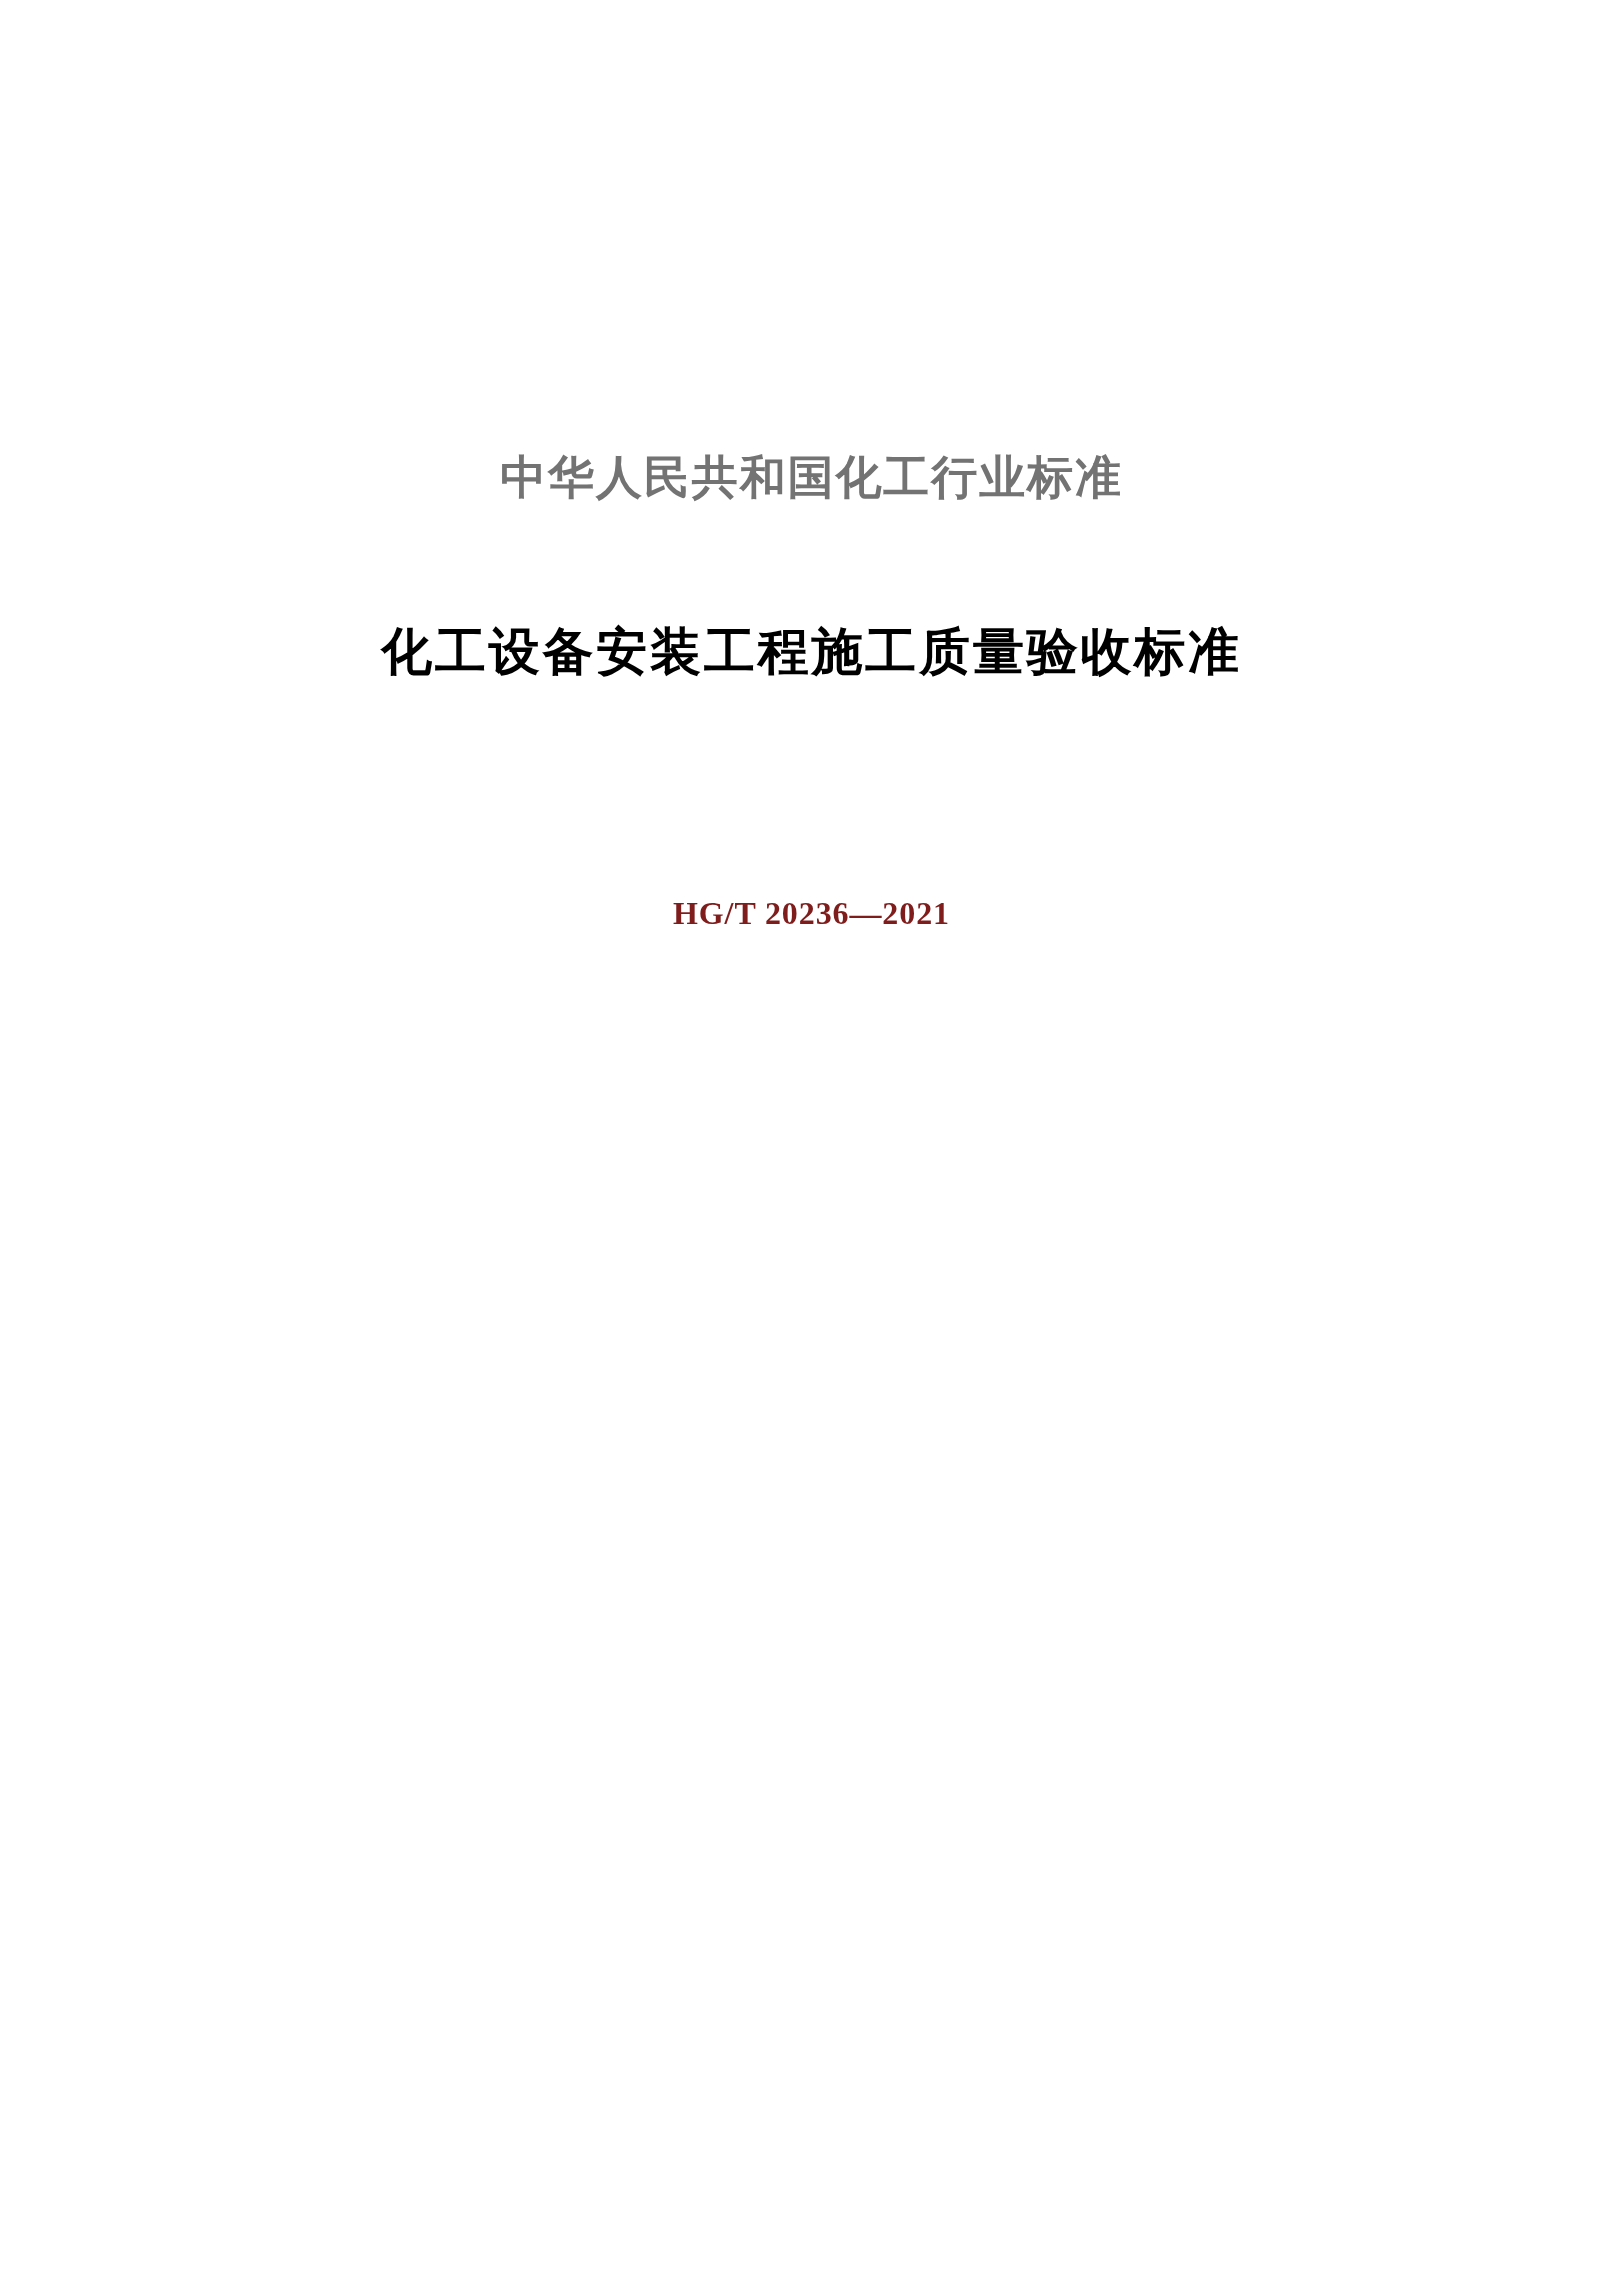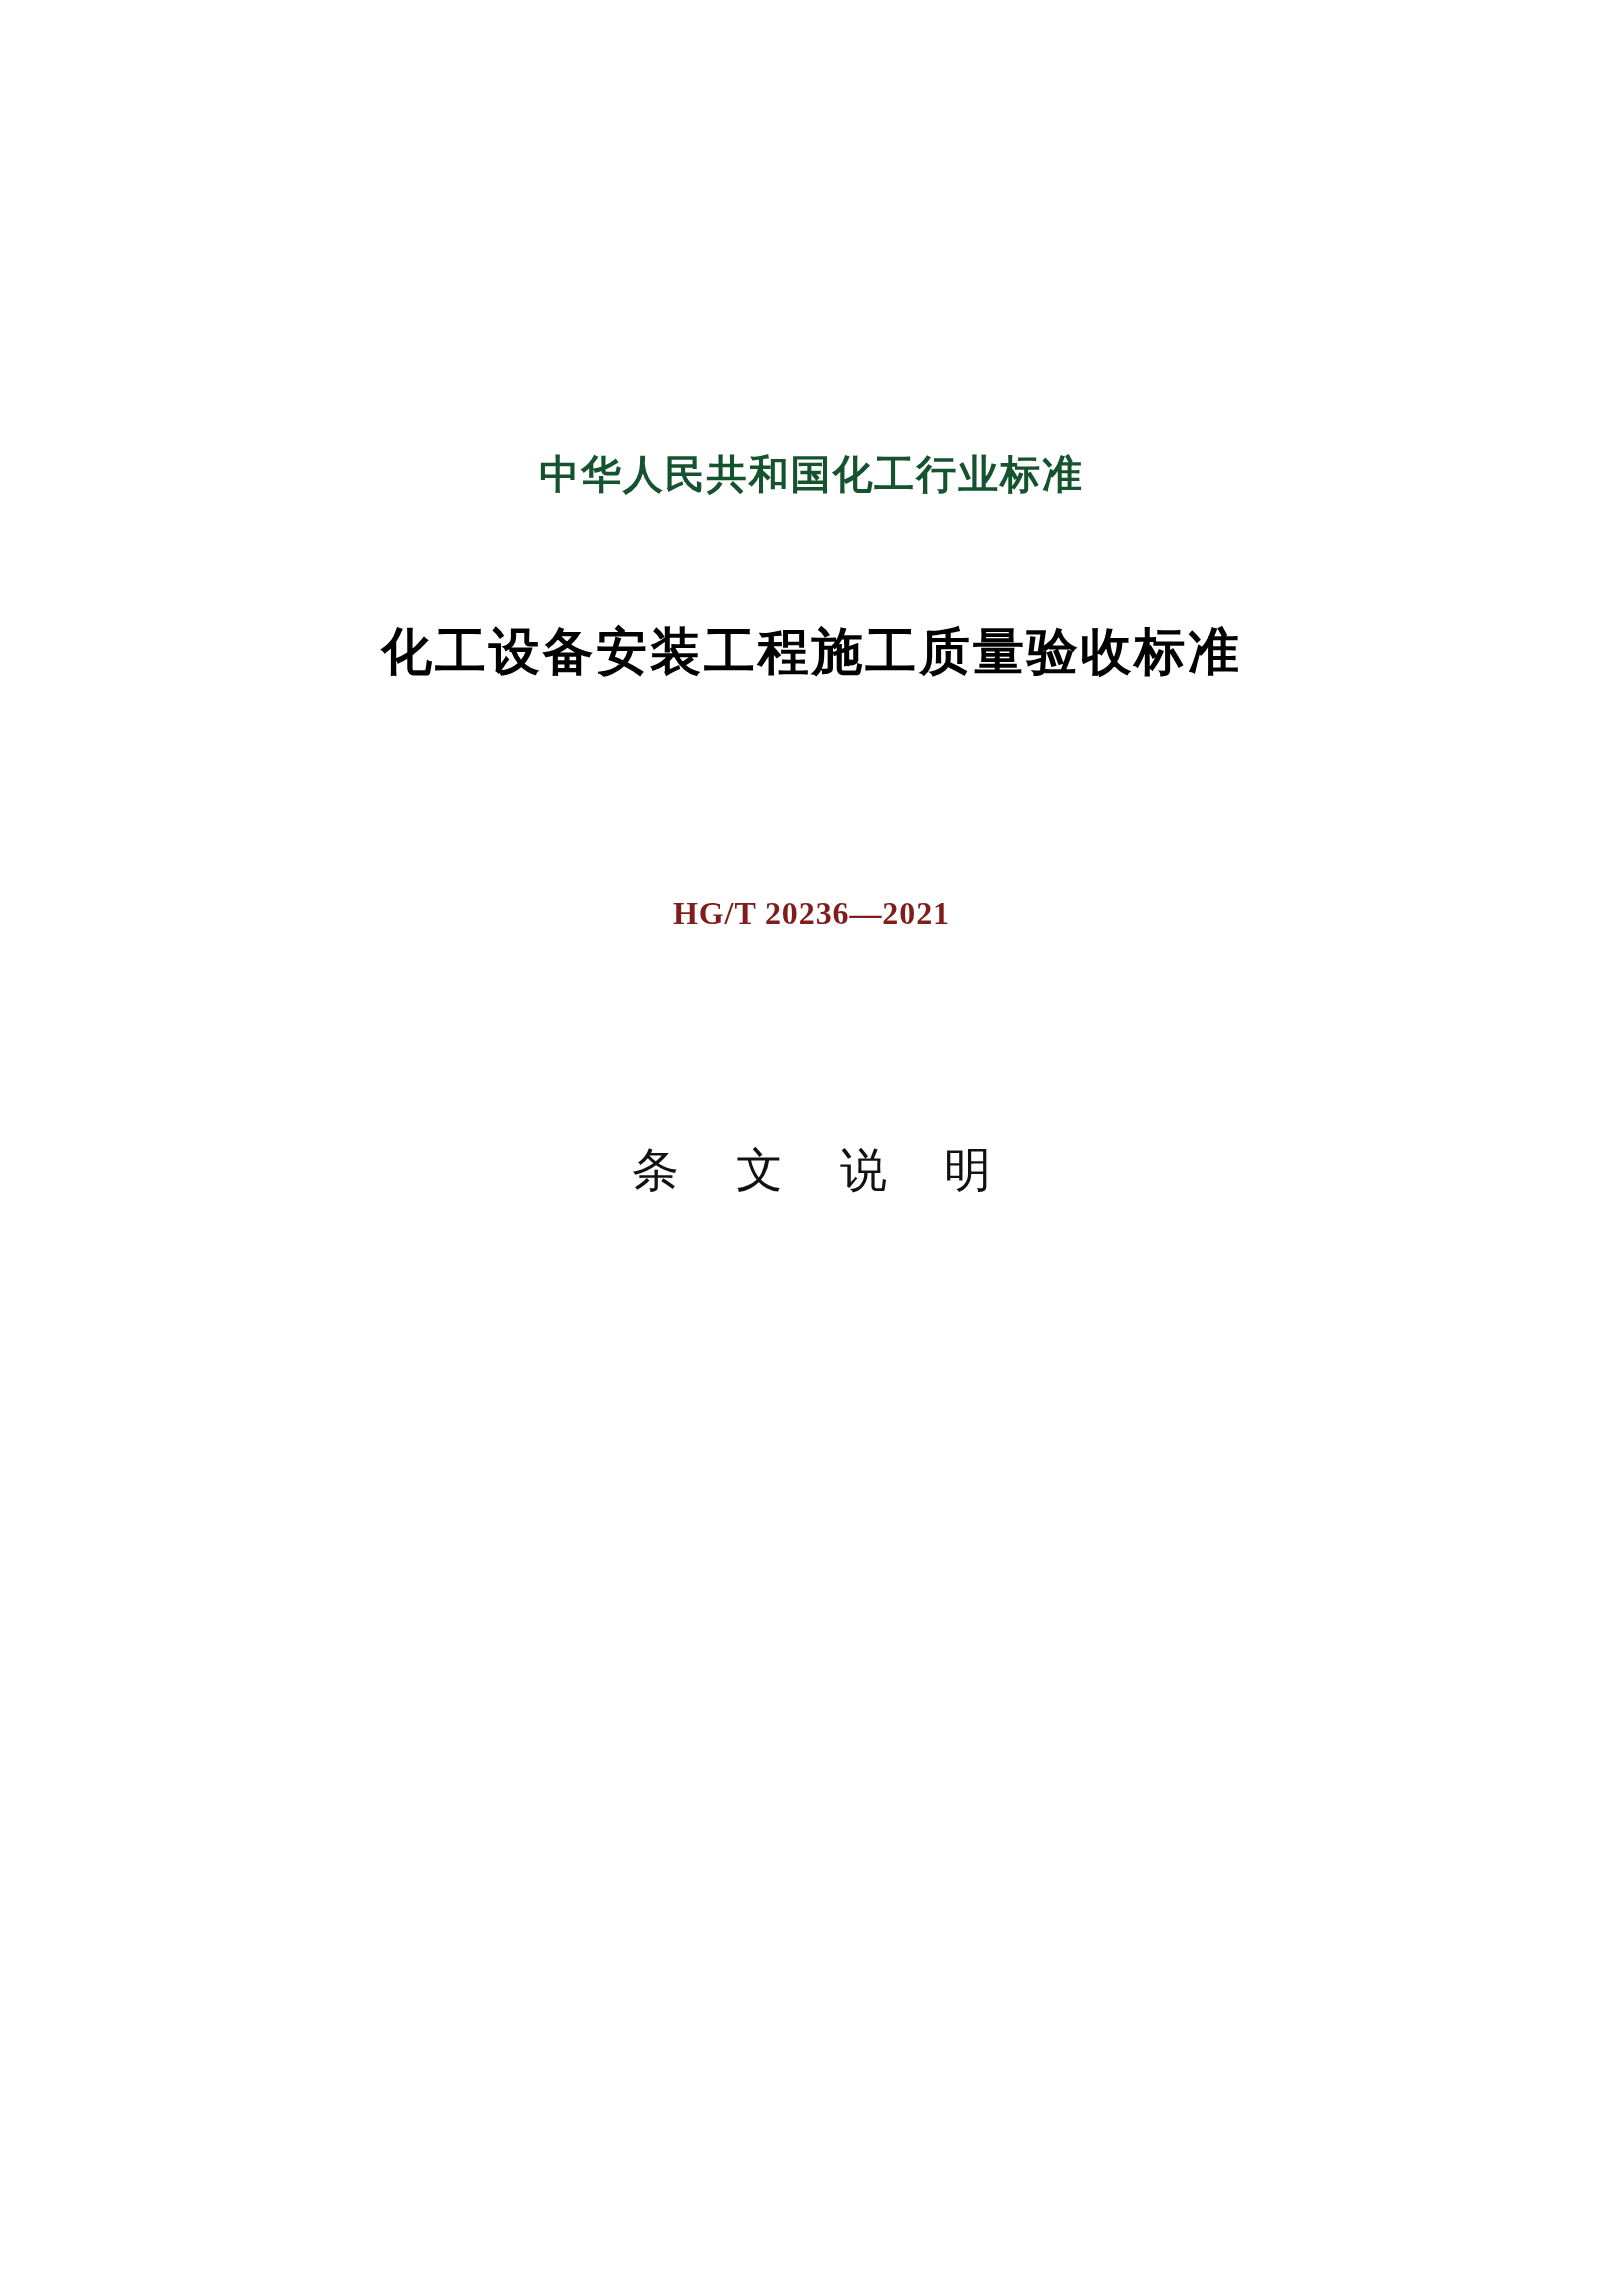--- a/index.html
+++ b/index.html
@@ -25,25 +25,25 @@
   .title-block {
     position: absolute;
     left: 0;
     right: 0;
     text-align: center;
   }
 
   .standard-org {
     top: 450px;
     font-family: "DejaVu Sans", sans-serif;
-    font-size: 40px;
+    font-size: 46px;
     font-weight: 700;
     letter-spacing: 1.9px;
     line-height: 1.2;
-    color: #14532d;
+    color: #737373;
   }
 
   .standard-title {
     top: 621px;
     font-family: "DejaVu Sans", sans-serif;
     font-size: 51px;
     font-weight: 700;
     letter-spacing: 2.8px;
     line-height: 1.2;
     color: #000000;
@@ -84,17 +84,16 @@
 <body>
 
 <div class="page">
 
   <div class="title-block standard-org">中华人民共和国化工行业标准</div>
 
   <div class="title-block standard-title">化工设备安装工程施工质量验收标准</div>
 
   <div class="title-block standard-code">HG/T 20236—2021</div>
 
-  <div class="title-block doc-subtitle">条 文 说 明</div>
 
 
 </div>
 
 
 </body></html>

